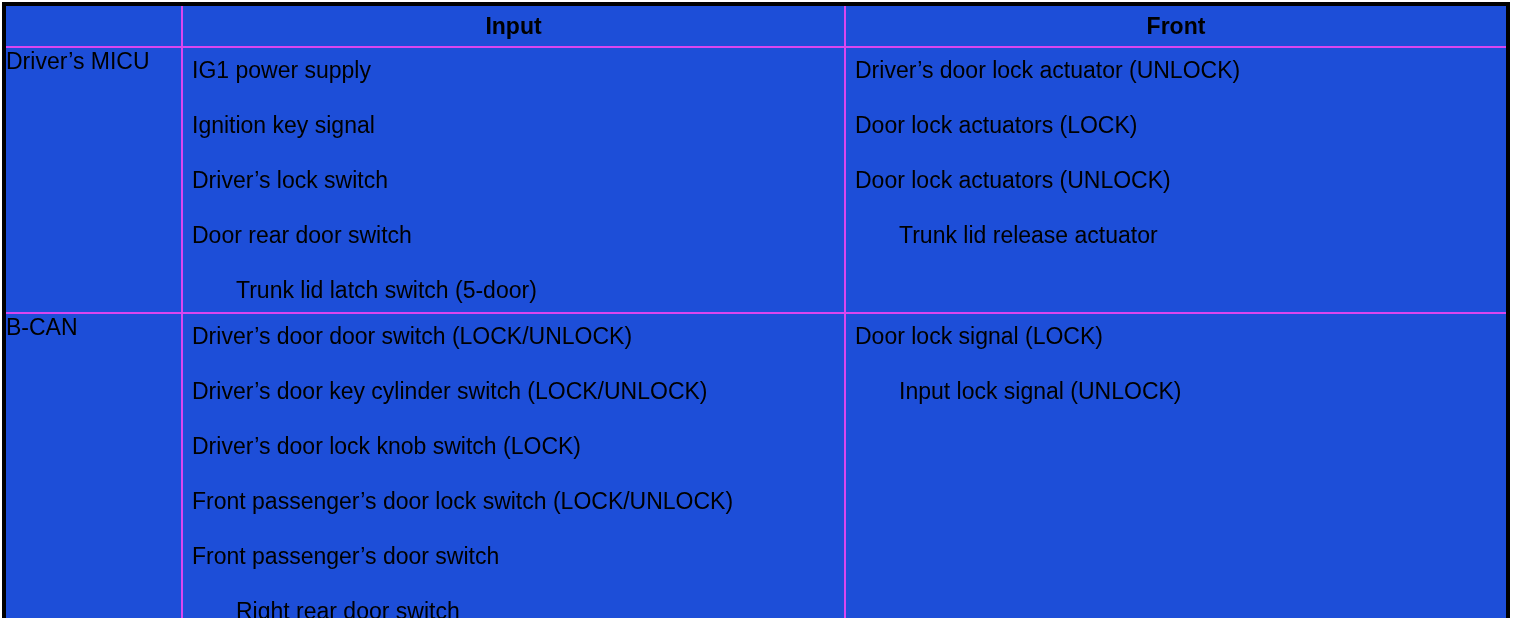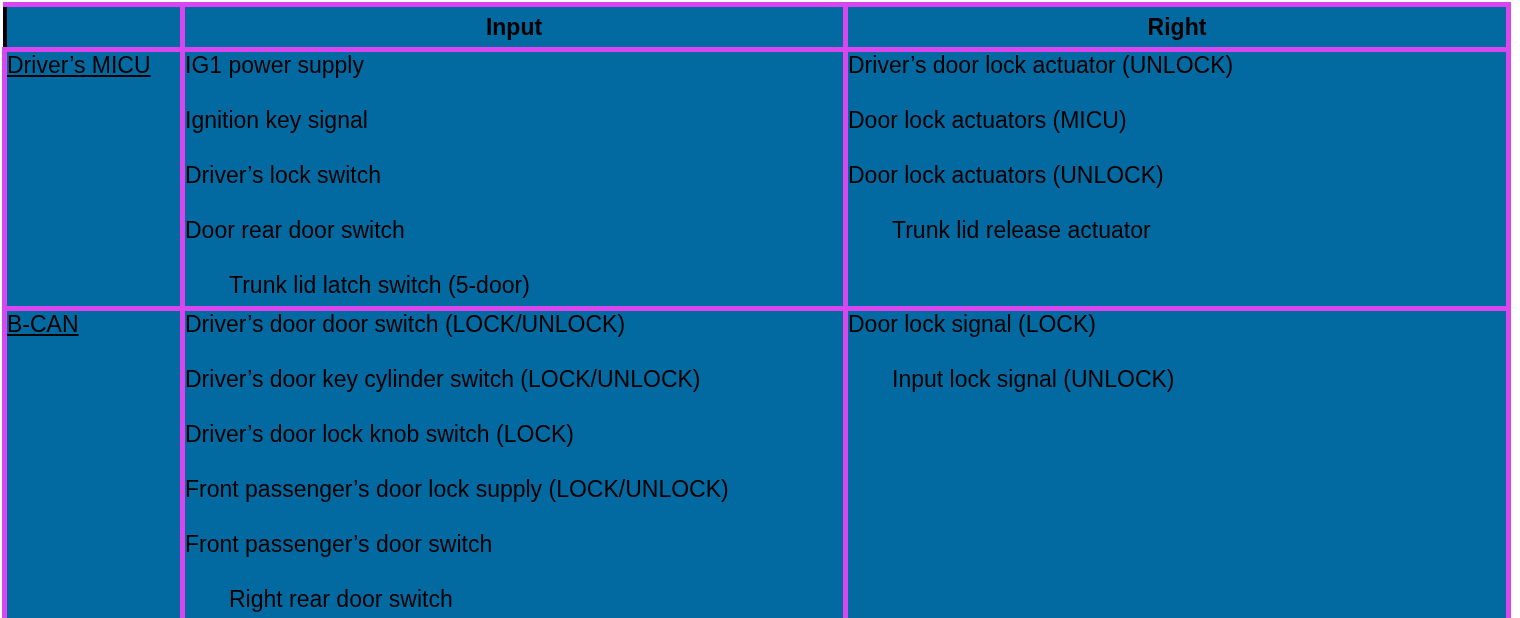--- a/index.html
+++ b/index.html
@@ -27,24 +27,24 @@
   table.io-table {
     border-collapse: collapse;
     table-layout: fixed;
     width: 1504px;
     height: 610px;
     border: 4px solid #000000;
   }
 
   table.io-table td,
   table.io-table th {
-    border: 5px solid #d946ef;
+    border: 2px solid #d946ef;
     vertical-align: top;
     padding: 0;
-    background: #0369a1;
+    background: #1d4ed8;
   }
 
   
   table.io-table { outline: none; }
 
   col.c-module { width: 178px; }
   col.c-input  { width: 663px; }
   col.c-output { width: 663px; }
 
   thead th {
@@ -56,31 +56,30 @@
     line-height: 40px;
     padding: 0;
   }
   thead th.blank-head { border-left: none; }
 
   td.module-cell {
     font-size: 23px;
     padding: 10px 0 0 8px;
     line-height: 26px;
     white-space: nowrap;
-    text-decoration: underline;
   }
 
   td.list-cell {
     font-size: 23px;
     padding: 10px 0 0 10px;
   }
 
   .line-list {
     list-style: none;
-    margin: 0;
+    margin: 9px;
     padding: 0;
   }
   .line-list li {
     line-height: 26px;
     margin: 0 0 29px 0;
     white-space: nowrap;
   }
   .line-list li:last-child {
     margin-bottom: 0;
     padding-left: 44px;
@@ -96,52 +95,52 @@
   <table class="io-table">
     <colgroup>
       <col class="c-module">
       <col class="c-input">
       <col class="c-output">
     </colgroup>
     <thead>
       <tr>
         <th class="blank-head"></th>
         <th>Input</th>
-        <th>Right</th>
+        <th>Front</th>
       </tr>
     </thead>
     <tbody>
       <tr class="row-micu">
         <td class="module-cell">Driver’s MICU</td>
         <td class="list-cell">
           <ul class="line-list">
             <li>IG1 power supply</li>
             <li>Ignition key signal</li>
             <li>Driver’s lock switch</li>
             <li>Door rear door switch</li>
             <li>Trunk lid latch switch (5-door)</li>
           </ul>
         </td>
         <td class="list-cell">
           <ul class="line-list">
             <li>Driver’s door lock actuator (UNLOCK)</li>
-            <li>Door lock actuators (MICU)</li>
+            <li>Door lock actuators (LOCK)</li>
             <li>Door lock actuators (UNLOCK)</li>
             <li>Trunk lid release actuator</li>
           </ul>
         </td>
       </tr>
       <tr class="row-bcan">
         <td class="module-cell">B-CAN</td>
         <td class="list-cell">
           <ul class="line-list">
             <li>Driver’s door door switch (LOCK/UNLOCK)</li>
             <li>Driver’s door key cylinder switch (LOCK/UNLOCK)</li>
             <li>Driver’s door lock knob switch (LOCK)</li>
-            <li>Front passenger’s door lock supply (LOCK/UNLOCK)</li>
+            <li>Front passenger’s door lock switch (LOCK/UNLOCK)</li>
             <li>Front passenger’s door switch</li>
             <li>Right rear door switch</li>
           </ul>
         </td>
         <td class="list-cell">
           <ul class="line-list">
             <li>Door lock signal (LOCK)</li>
             <li>Input lock signal (UNLOCK)</li>
           </ul>
         </td>

